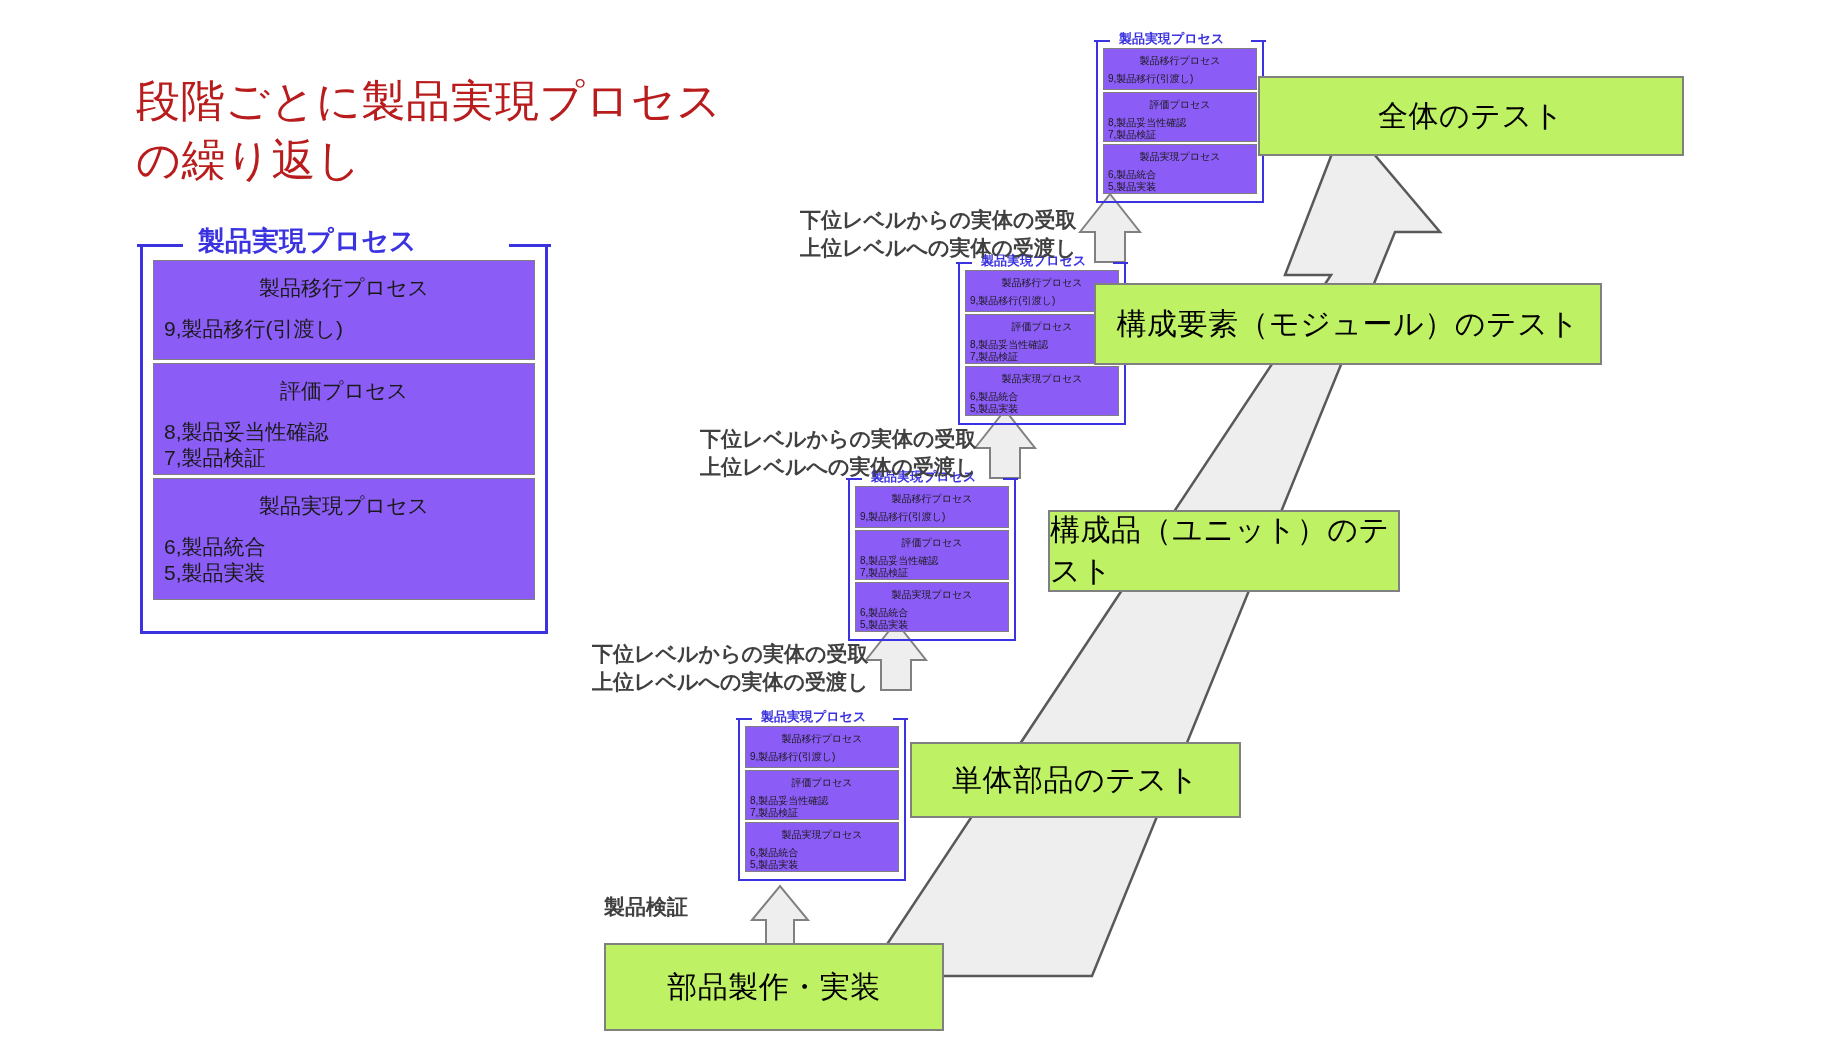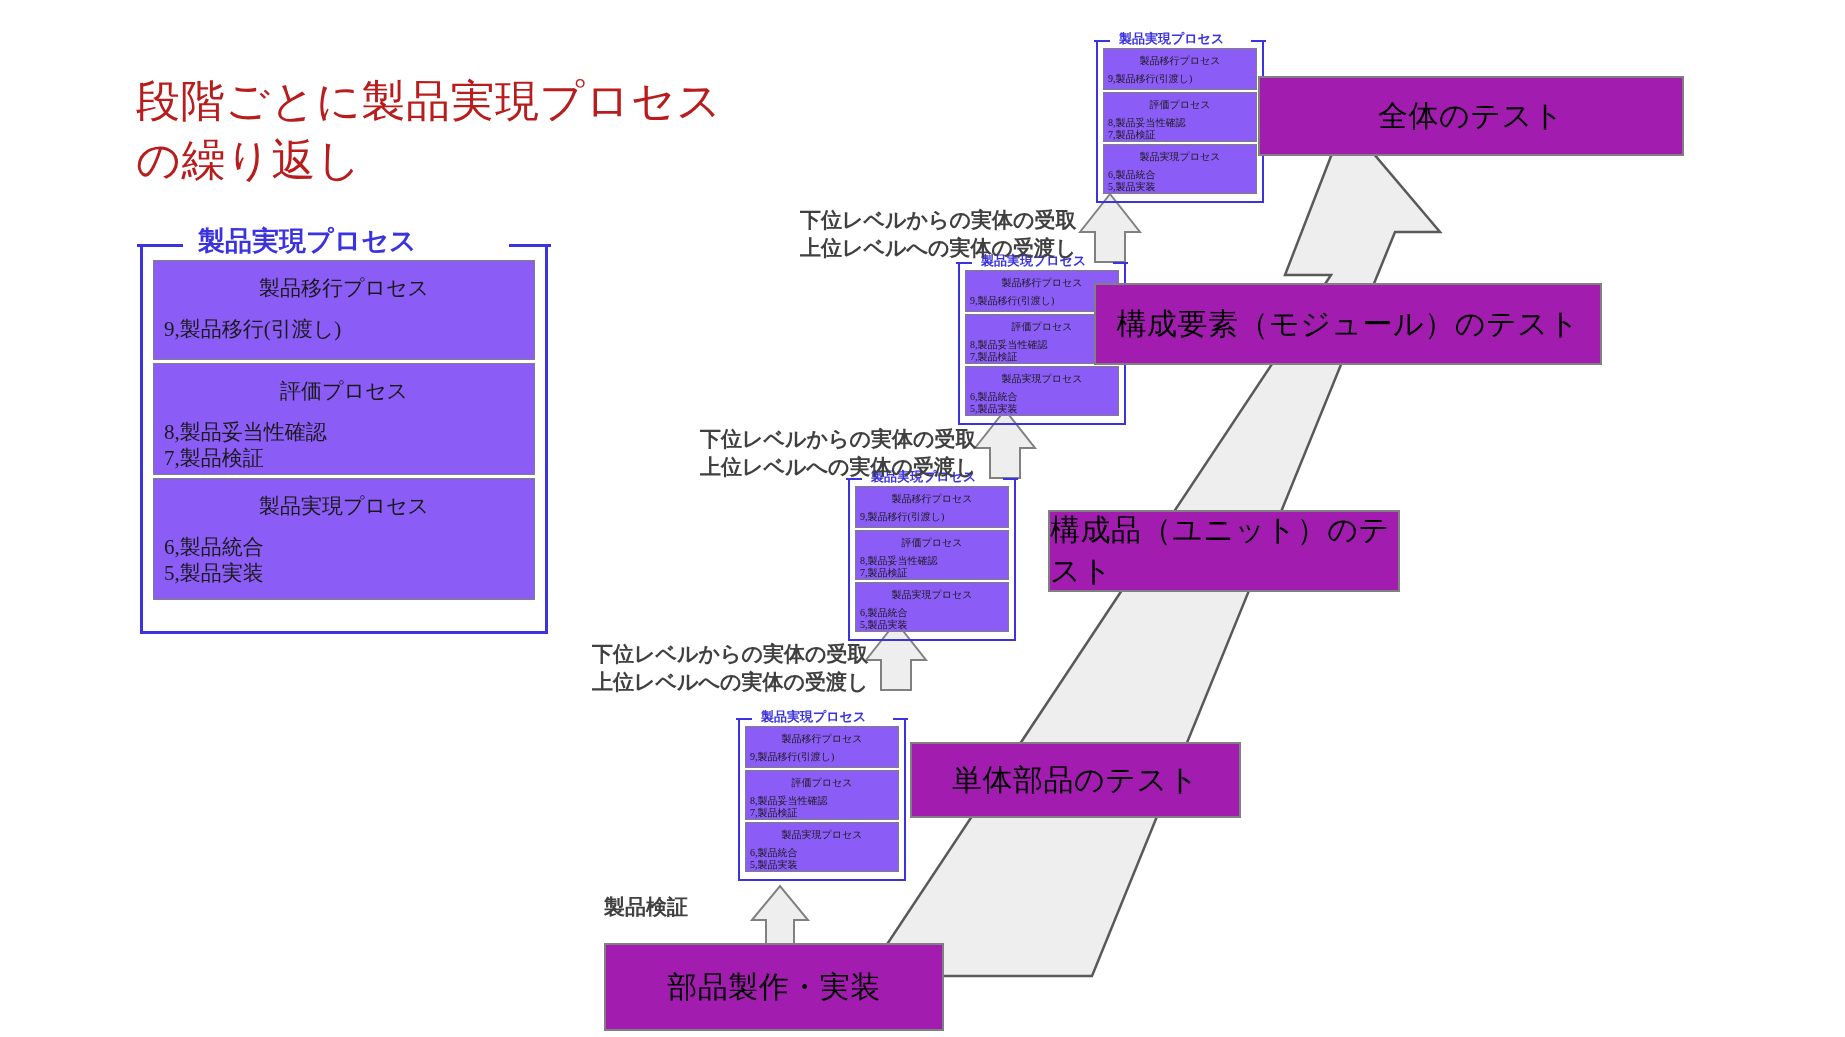--- a/index.html
+++ b/index.html
@@ -62,21 +62,20 @@
     display: flex;
     flex-direction: column;
   }
   .sub-box .sb-title {
     text-align: center;
     color: #1a1a1a;
   }
   .sub-box .sb-items {
     color: #1a1a1a;
     white-space: pre-line;
-    font-family: Liberation Serif, serif;
   }
 
   
   .group.big { left: 140px; top: 244px; width: 408px; height: 390px; }
   .group.big .g-top-left  { left: -3px; width: 46px; }
   .group.big .g-top-right { right: -3px; width: 42px; }
   .group.big .g-legend { left: 52px; font-size: 27px; }
   .group.big .g-body { padding: 16px 13px 14px 13px; gap: 3px; }
   .group.big .sub-box .sb-title { font-size: 21px; padding-top: 13px; }
   .group.big .sub-box .sb-items { font-size: 21px; padding-left: 10px; padding-top: 14px; line-height: 1.25; }
@@ -95,21 +94,21 @@
   .group.mini .sub-box .sb-title { font-size: 10px; padding-top: 5px; }
   .group.mini .sub-box .sb-items { font-size: 10px; padding-left: 4px; padding-top: 5px; line-height: 1.2; }
   .group.mini .sub-box.b1 { flex: 0 0 42px; }
   .group.mini .sub-box.b2 { flex: 0 0 48px; }
   .group.mini .sub-box.b3 { flex: 0 0 50px; }
 
   
   .stage-box {
     position: absolute;
     border: 2px solid #808080;
-    background: #a21caf;
+    background: #bef264;
     display: flex;
     align-items: center;
     justify-content: center;
     color: #000000;
     font-size: 30px;
     letter-spacing: 0.5px;
     z-index: 6;
   }
 
   

